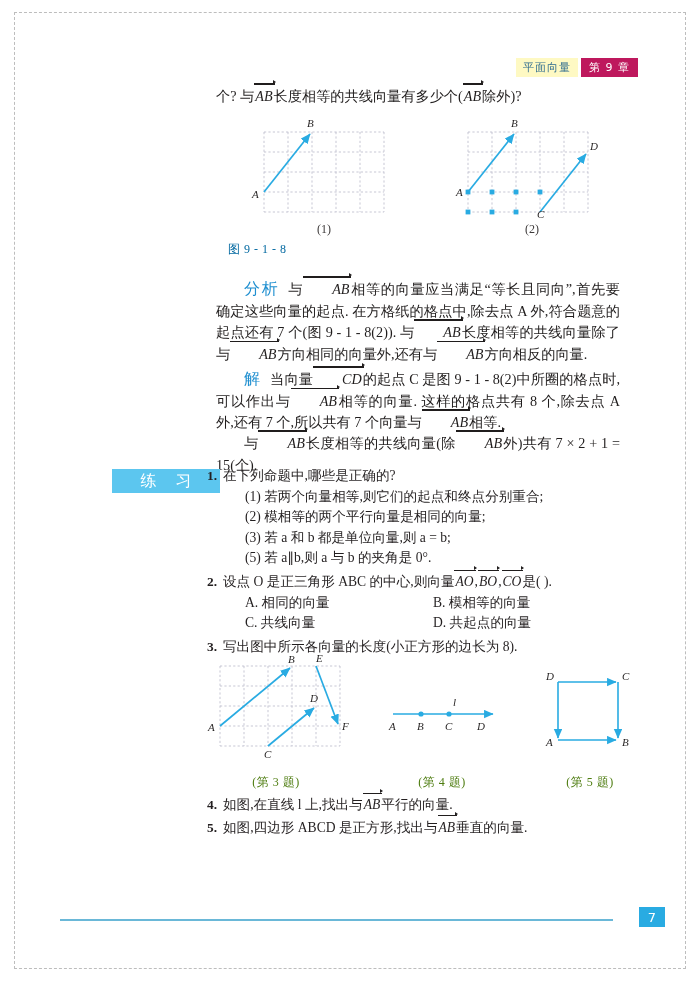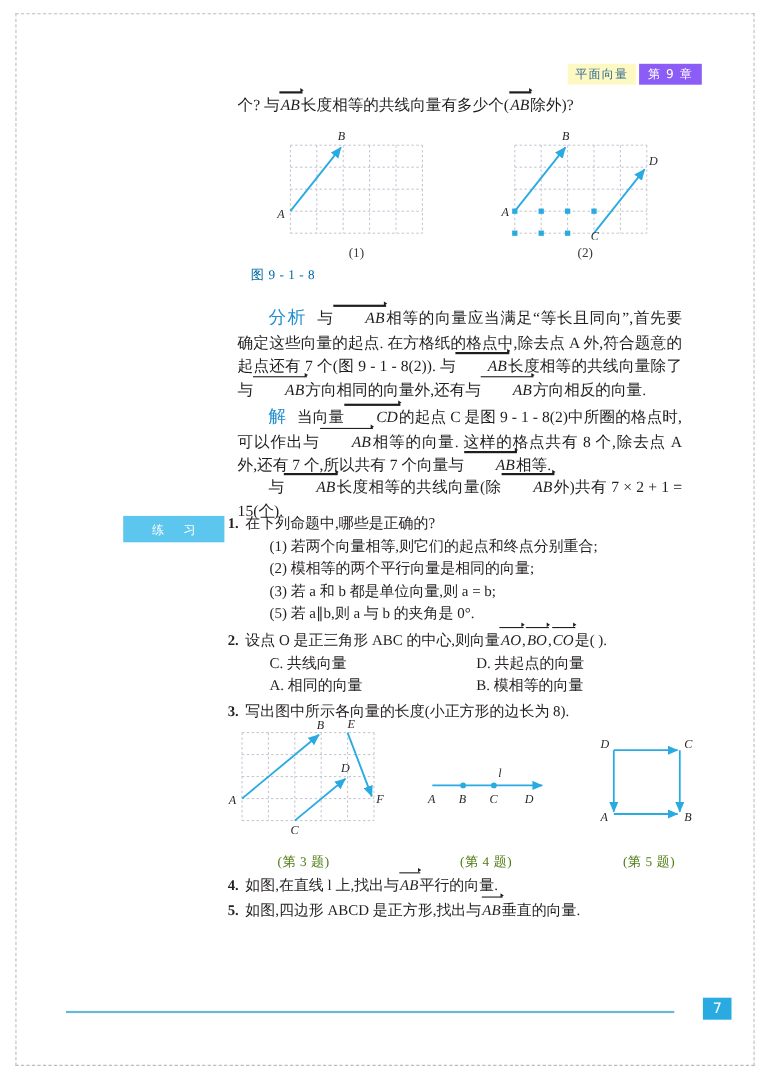--- a/index.html
+++ b/index.html
@@ -29,21 +29,21 @@
   }
   .runhead .ch-title{
     background:#fef9c3;
     color:#2f6c8f;
     font-size:11px;
     letter-spacing:1px;
     display:flex;align-items:center;
     padding:0 7px;
   }
   .runhead .ch-num{
-    background:#8b5cf6;
+    background:#be185d;
     color:#ffffff;
     font-size:11px;
     letter-spacing:1px;
     display:flex;align-items:center;
     padding:0 8px;
     margin-left:3px;
   }
 
   
   .body-text{
@@ -100,25 +100,25 @@
   .figname{
     color:#0369a1;
     font-size:12px;
     letter-spacing:.5px;
   }
 
   
   .exer-label{
     position:absolute;
     left:112px;top:469px;
-    width:92px;height:24px;
+    width:108px;height:24px;
     background:#5cc6ef;
     color:#ffffff;
     font-family:"DejaVu Sans", sans-serif;
-    font-size:11px;
+    font-size:16px;
     letter-spacing:7px;
     text-indent:7px;
     display:flex;align-items:center;justify-content:center;
   }
   .exer-list{
     position:absolute;
     left:198px;top:466px;
     width:438px;
     font-size:13.6px;
     line-height:20.6px;
@@ -285,26 +285,26 @@
       <div class="sub">(3) 若 a 和 b 都是单位向量,则 a = b;</div>
       <div class="sub">(5) 若 a∥b,则 a 与 b 的夹角是 0°.</div>
     </div>
   </div>
 
   <div class="ex-item" style="margin-top:3px;">
     <div class="ex-num">2.</div>
     <div class="ex-body">
       <div><span>设点 O 是正三角形 ABC 的中心,则向量</span><span class="vec">AO</span><span>,</span><span class="vec">BO</span><span>,</span><span class="vec">CO</span><span>是(     ).</span></div>
       <div class="opt-row">
+        <div class="opt-a">A. 相同的向量</div>
+        <div class="opt-b">B. 模相等的向量</div>
+      </div>
+      <div class="opt-row">
         <div class="opt-a">C. 共线向量</div>
         <div class="opt-b">D. 共起点的向量</div>
-      </div>
-      <div class="opt-row">
-        <div class="opt-a">A. 相同的向量</div>
-        <div class="opt-b">B. 模相等的向量</div>
       </div>
     </div>
   </div>
 
   <div class="ex-item" style="margin-top:3px;">
     <div class="ex-num">3.</div>
     <div class="ex-body">写出图中所示各向量的长度(小正方形的边长为 8).</div>
   </div>
 
 </div>

